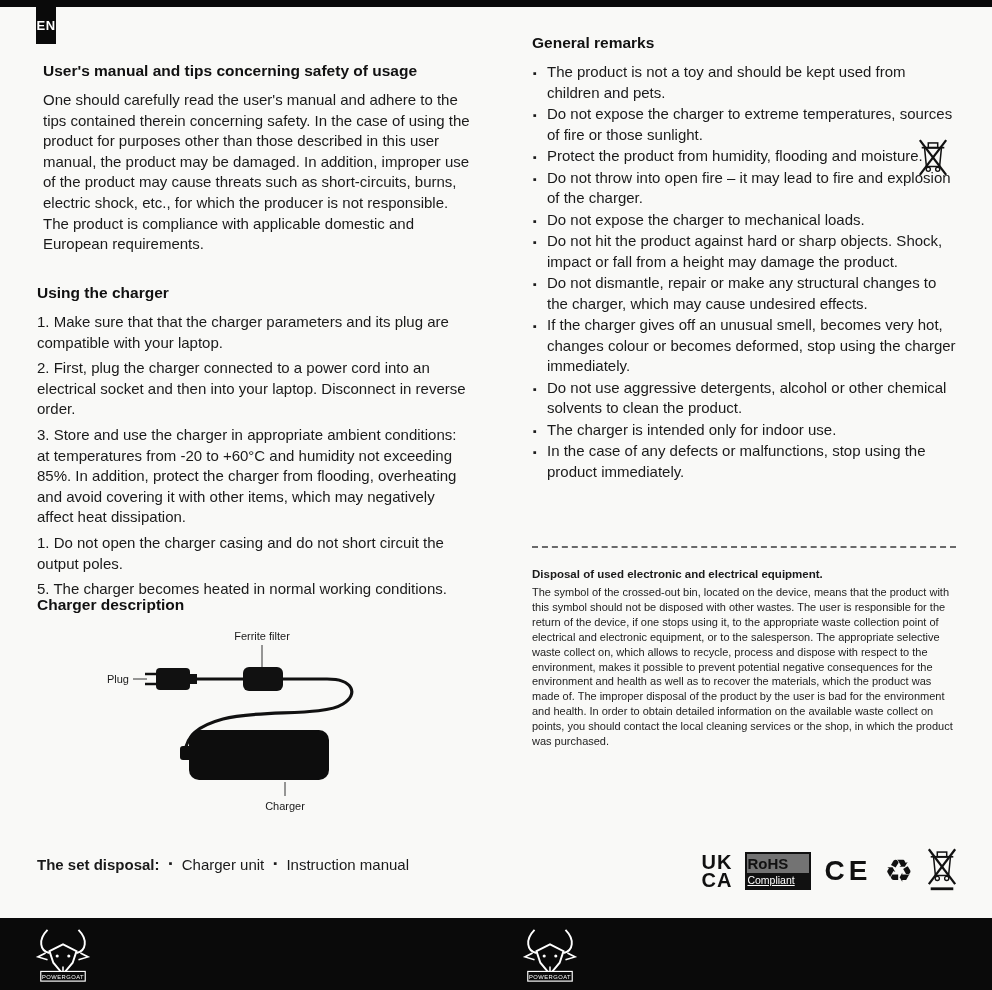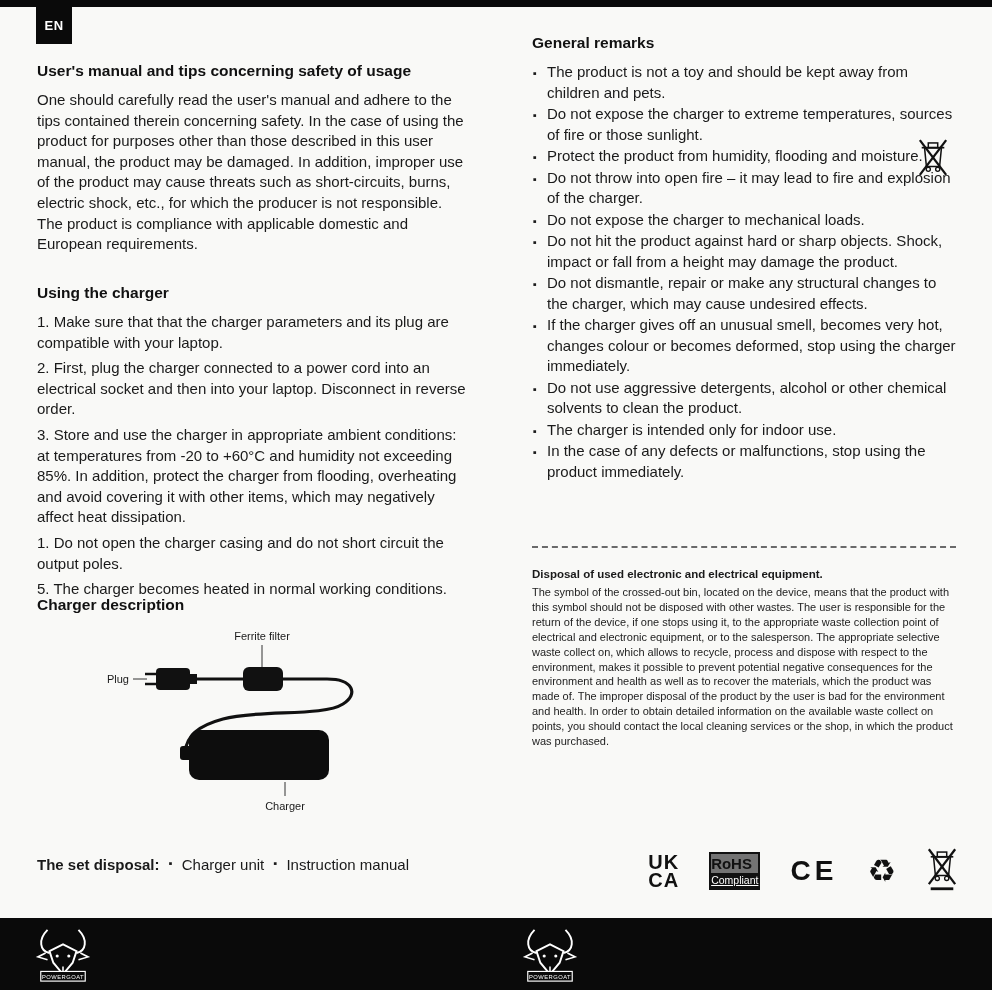--- a/index.html
+++ b/index.html
@@ -4,28 +4,28 @@
 <style>
   html,body{margin:0;padding:0;background:#e8e8e6;}
   .page{
     position:relative;width:992px;height:990px;margin:0 auto;
     background:#f9f9f7;overflow:hidden;
     font-family:"Liberation Sans","DejaVu Sans",sans-serif;
     color:#1a1a1a;
   }
   .top-bar{position:absolute;top:0;left:0;right:0;height:7px;background:#0a0a0a;}
   .en-badge{
-    position:absolute;left:36px;top:7px;width:36px;height:37px;background:#0a0a0a;
+    position:absolute;left:36px;top:7px;width:20px;height:37px;background:#0a0a0a;
     color:#fff;font-weight:bold;font-size:13px;display:flex;align-items:center;
     justify-content:center;letter-spacing:.5px;
   }
 
   
   .col-left{position:absolute;left:37px;width:432px;}
-  .sec-safety{top:62px;}
+  .sec-safety{top:62px;margin-left:6px;}
   h2.head{font-size:15.5px;font-weight:bold;margin:0 0 10px 0;color:#111;}
   .body-text{font-size:15px;line-height:20.6px;margin:0;}
   .num-item{font-size:15px;line-height:20.6px;margin:5px 0 1px 0;}
 
   
   .col-right{position:absolute;left:532px;width:428px;}
   .bullet{position:relative;padding-left:15px;font-size:15px;line-height:20.5px;margin-bottom:1px;}
   .bullet::before{content:"▪";position:absolute;left:1px;top:1px;font-size:11px;color:#1a1a1a;}
 
   .divider{position:absolute;left:532px;top:546px;width:424px;border-top:2px dashed #6a6a6a;}
@@ -38,21 +38,21 @@
   .diagram svg text{font-family:"Liberation Sans","DejaVu Sans",sans-serif;font-size:11px;fill:#1a1a1a;}
 
   
   .set-includes{position:absolute;left:37px;top:856px;font-size:15px;}
   .set-includes .lbl{font-weight:bold;}
   .inline-item{position:relative;padding-left:14px;margin-left:4px;}
   .inline-item::before{content:"▪";position:absolute;left:1px;top:1px;font-size:11px;}
 
   
   .certs{position:absolute;top:846px;left:690px;width:268px;height:50px;
-    display:flex;align-items:center;justify-content:flex-end;gap:30px;}
+    display:flex;align-items:center;justify-content:flex-end;gap:13px;}
   .ukca{font-weight:bold;font-size:20px;line-height:18px;letter-spacing:1px;color:#111;}
   .rohs{border:2px solid #111;width:62px;text-align:left;background:#737373;}
   .rohs .t{font-weight:bold;font-size:15px;padding:1px 0 1px 0;color:#111;}
   .rohs .s{background:#111;color:#fff;font-size:10.5px;padding:1px 0 2px 0;text-decoration:underline;}
   .ce{font-weight:bold;font-size:28px;letter-spacing:4px;color:#111;}
   .recycle{font-size:32px;color:#111;line-height:1;}
 
   
   .weee-small{position:absolute;left:917px;top:137px;width:32px;height:42px;}
 
@@ -120,21 +120,21 @@
   </div>
 
   <div class="set-includes">
     <span class="lbl">The set disposal:</span>
     <span class="inline-item">Charger unit</span>
     <span class="inline-item">Instruction manual</span>
   </div>
 
   <div class="col-right" style="position:absolute;top:34px;">
     <h2 class="head">General remarks</h2>
-    <div class="bullet">The product is not a toy and should be kept away from children and pets.</div>
+    <div class="bullet">The product is not a toy and should be kept used from children and pets.</div>
     <div class="bullet">Do not expose the charger to extreme temperatures, sources of fire or those sunlight.</div>
     <div class="bullet">Protect the product from humidity, flooding and moisture.</div>
     <div class="bullet">Do not throw into open fire – it may lead to fire and explosion of the charger.</div>
     <div class="bullet">Do not expose the charger to mechanical loads.</div>
     <div class="bullet">Do not hit the product against hard or sharp objects. Shock, impact or fall from a height may damage the product.</div>
     <div class="bullet">Do not dismantle, repair or make any structural changes to the charger, which may cause undesired effects.</div>
     <div class="bullet">If the charger gives off an unusual smell, becomes very hot, changes colour or becomes deformed, stop using the charger immediately.</div>
     <div class="bullet">Do not use aggressive detergents, alcohol or other chemical solvents to clean the product.</div>
     <div class="bullet">The charger is intended only for indoor use.</div>
     <div class="bullet">In the case of any defects or malfunctions, stop using the product immediately.</div>

